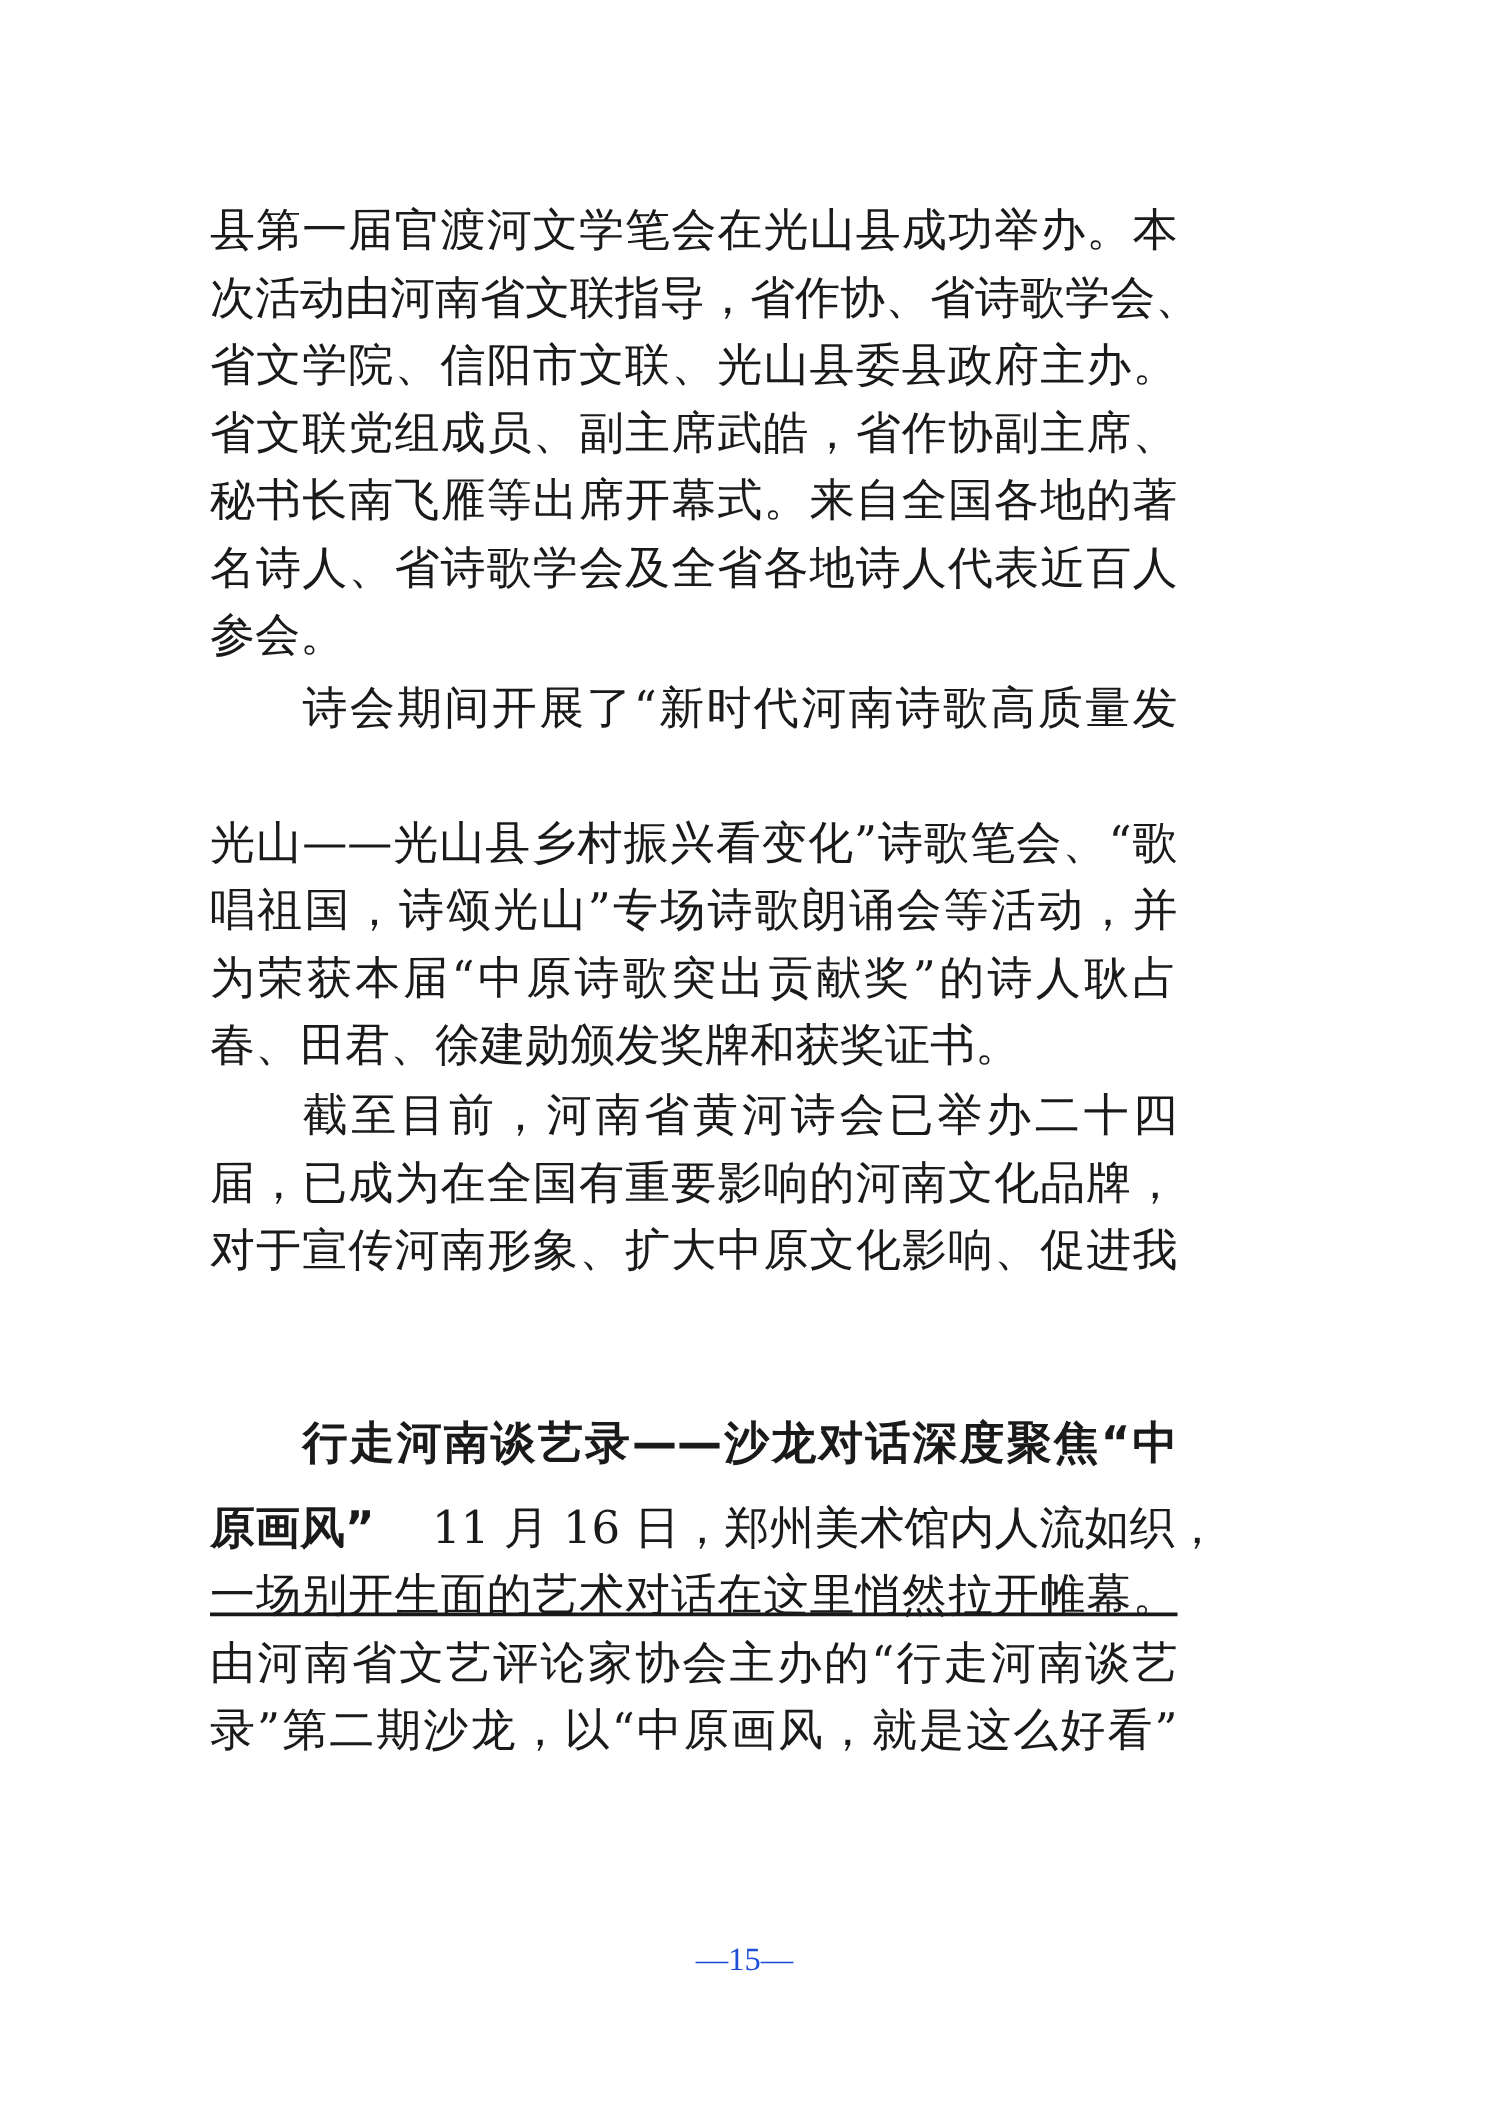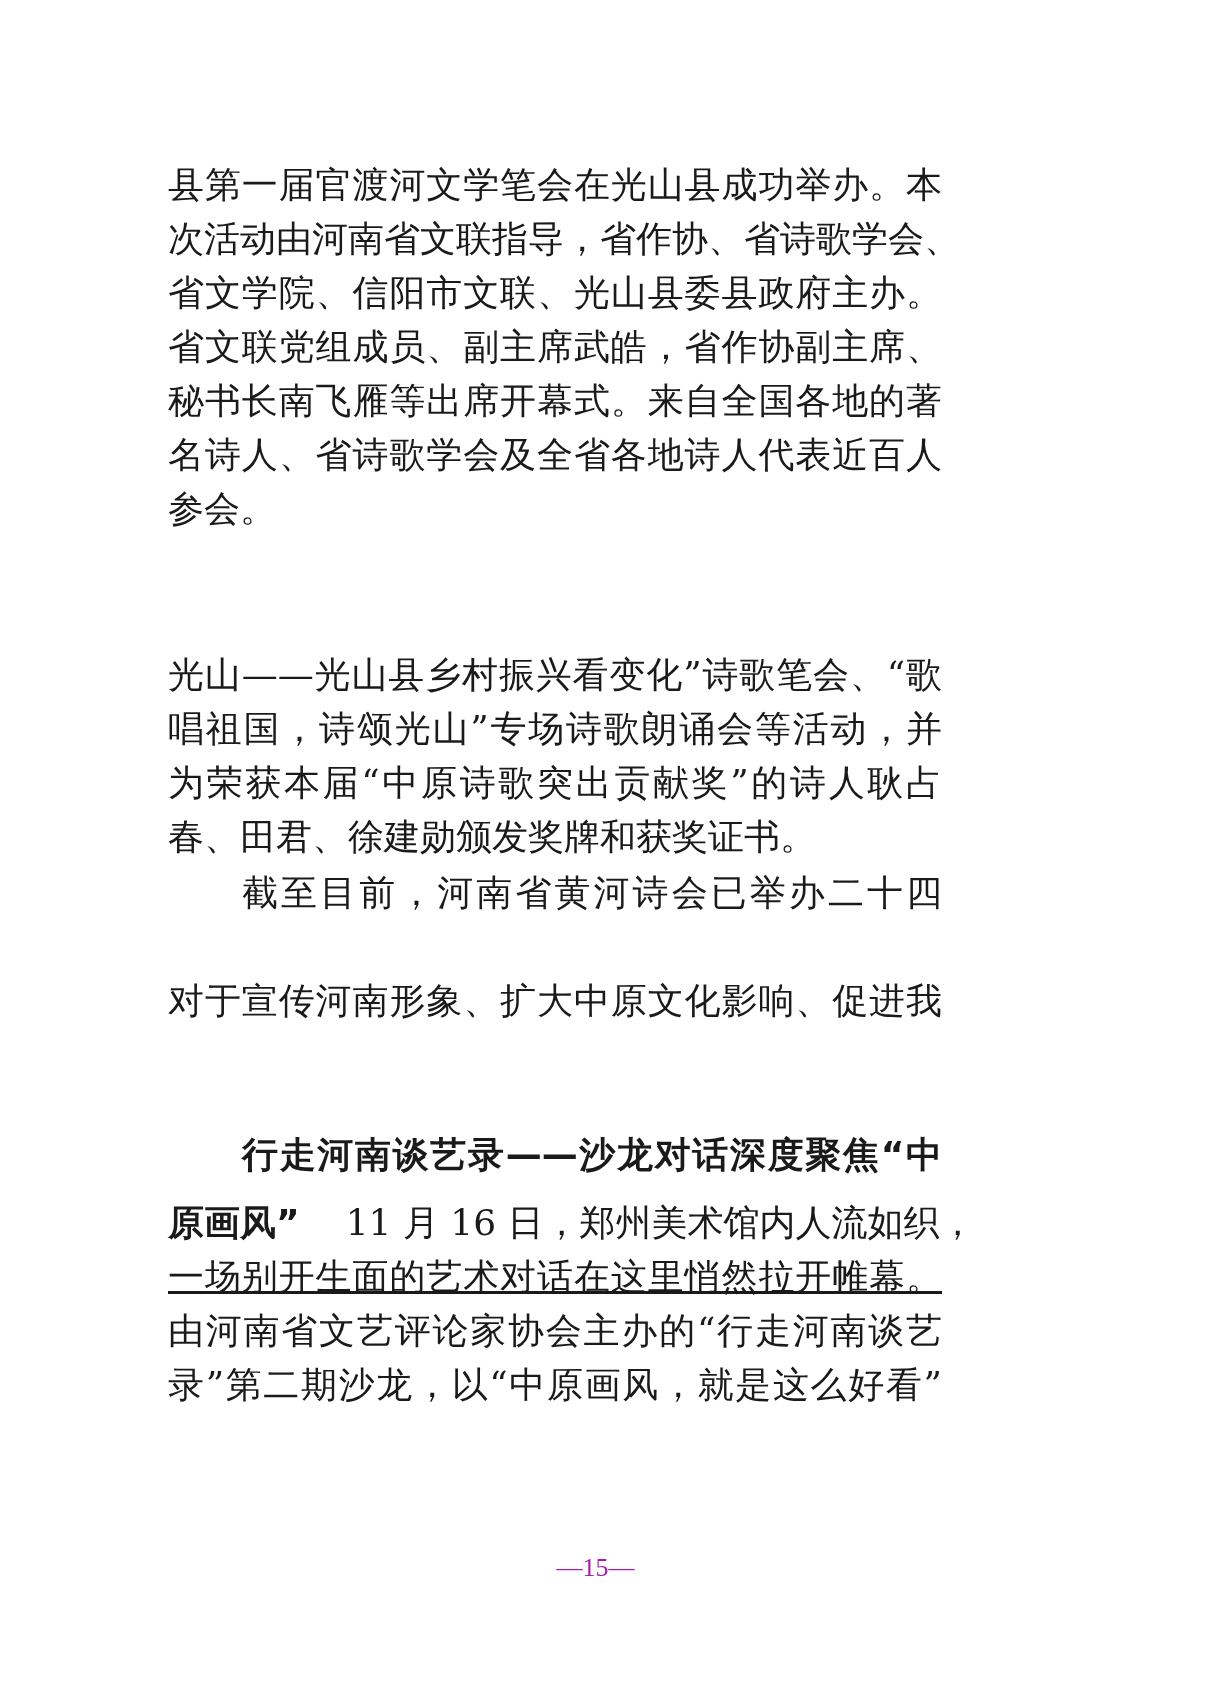--- a/index.html
+++ b/index.html
@@ -48,42 +48,44 @@
     }
     .page-number {
       position: absolute;
       left: 0;
       width: 1191px;
       top: 1553px;
       text-align: center;
       font-size: 26px;
       line-height: 30px;
       font-family: "Liberation Serif", "DejaVu Serif", serif;
-      color: #a21caf;
+      color: #1d4ed8;
     }
   </style>
 </head>
 <body>
 
 <div class="page">
 
   <div class="line" style="top:158px;">县第一届官渡河文学笔会在光山县成功举办。本</div>
   <div class="line" style="top:212px;">次活动由河南省文联指导，省作协、省诗歌学会、</div>
   <div class="line" style="top:320px;">省文联党组成员、副主席武皓，省作协副主席、</div>
   <div class="line" style="top:266px;">省文学院、信阳市文联、光山县委县政府主办。</div>
   <div class="line" style="top:374px;">秘书长南飞雁等出席开幕式。来自全国各地的著</div>
   <div class="line" style="top:428px;">名诗人、省诗歌学会及全省各地诗人代表近百人</div>
   <div class="line last" style="top:482px;">参会。</div>
 
+  <div class="line indent" style="top:540px;">诗会期间开展了“新时代河南诗歌高质量发</div>
   <div class="line" style="top:648px;">光山——光山县乡村振兴看变化”诗歌笔会、“歌</div>
   <div class="line" style="top:702px;">唱祖国，诗颂光山”专场诗歌朗诵会等活动，并</div>
   <div class="line" style="top:756px;">为荣获本届“中原诗歌突出贡献奖”的诗人耿占</div>
   <div class="line last" style="top:810px;">春、田君、徐建勋颁发奖牌和获奖证书。</div>
 
   <div class="line indent" style="top:866px;">截至目前，河南省黄河诗会已举办二十四</div>
+  <div class="line" style="top:920px;">届，已成为在全国有重要影响的河南文化品牌，</div>
   <div class="line" style="top:974px;">对于宣传河南形象、扩大中原文化影响、促进我</div>
 
   <div class="line indent heading-bold" style="top:1128px;">行走河南谈艺录——沙龙对话深度聚焦“中</div>
   <div class="line last" style="top:1196px; text-align-last:left;">
     <span class="heading-bold">原画风”</span><span style="display:inline-block;width:46px;"></span><span>11 月 16 日，郑州美术馆内人流如织，</span>
   </div>
   <div class="line" style="top:1250px;text-decoration:underline;">一场别开生面的艺术对话在这里悄然拉开帷幕。</div>
   <div class="line" style="top:1304px;">由河南省文艺评论家协会主办的“行走河南谈艺</div>
   <div class="line" style="top:1358px;">录”第二期沙龙，以“中原画风，就是这么好看”</div>
 

